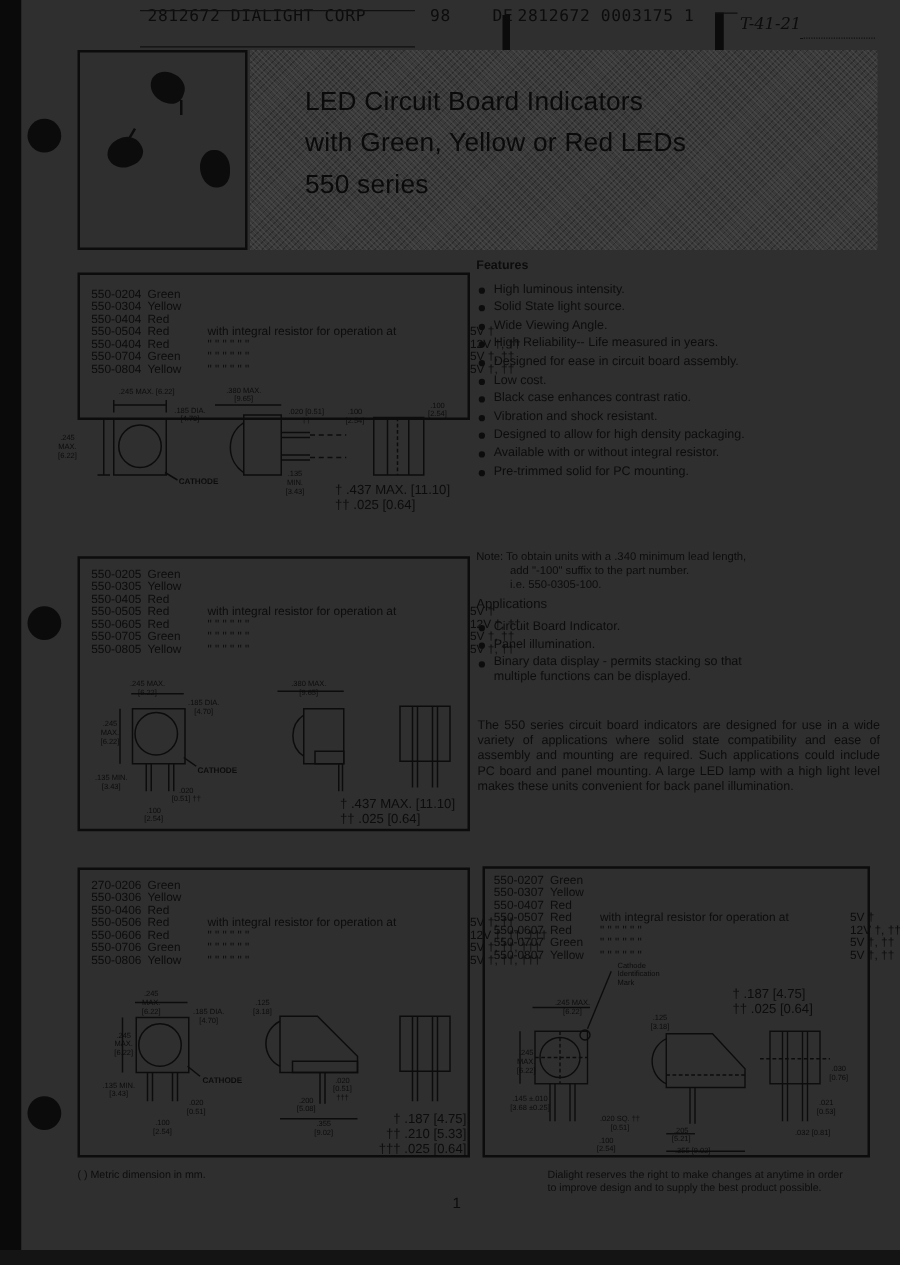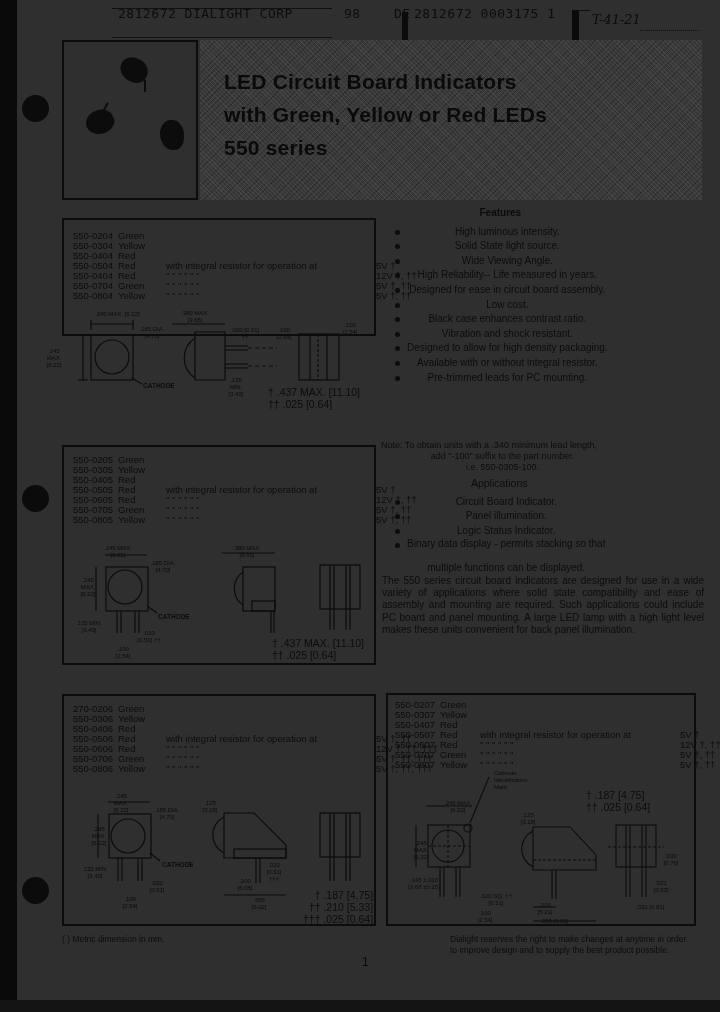--- a/index.html
+++ b/index.html
@@ -22,47 +22,47 @@
 
   
   .photo-box { left:62px; top:40px; width:136px; height:160px; border:2px solid #0c0c0c; box-sizing:border-box; }
   .title-panel {
     left:200px; top:40px; width:502px; height:160px;
     background:
       repeating-linear-gradient(45deg, rgba(90,90,90,.35) 0 1px, transparent 1px 3px),
       repeating-linear-gradient(-45deg, rgba(20,20,20,.35) 0 1px, transparent 1px 4px),
       #3a3a3a;
   }
-  .title-line { position:absolute; left:24px; font-weight:bold; font-size:21px; color:#0a0a0a; letter-spacing:0.2px; }
+  .title-line { position:absolute; left:44px; font-weight:normal; font-size:21px; color:#0a0a0a; letter-spacing:0.2px; }
   .led-blob { position:absolute; width:28px; height:24px; border-radius:45% 50% 40% 55%; background:#0c0c0c; }
   .led-pin { position:absolute; width:2px; height:12px; background:#0c0c0c; }
 
   
   .spec-box { position:absolute; border:2px solid #0c0c0c; box-sizing:border-box; }
   .spec-table { position:absolute; font-size:9.5px; line-height:10px; }
   .spec-row { display:flex; white-space:nowrap; height:10px; }
   .c-pn { width:45px; }
   .c-col { width:48px; }
   .c-desc { width:210px; }
   .c-v { }
   .note-lines { position:absolute; font-size:10.5px; line-height:12px; white-space:nowrap; }
   .dim { position:absolute; font-size:6px; line-height:7px; text-align:center; white-space:nowrap; }
   .cathode-lbl { position:absolute; font-size:6.5px; font-weight:bold; }
   .svg-abs { position:absolute; overflow:visible; }
 
   
-  .rc { position:absolute; left:381px; font-size:10px; line-height:14.6px;text-align:center; }
+  .rc { position:absolute; left:381px; font-size:10px; line-height:14.6px; }
   .section-h { font-weight:bold; font-size:10px; }
-  .bullets { list-style:none; margin:12px; padding:0; }
+  .bullets { list-style:none; margin:0; padding:0; }
   .bullets li { position:relative; padding-left:14px; white-space:nowrap; }
   .bullets li::before { content:""; position:absolute; left:2px; top:5px; width:5px; height:5px; border-radius:50%; background:#0c0c0c; }
   .para { position:absolute; left:382px; top:575px; width:322px; font-size:10px; line-height:12.2px; text-align:justify; }
 
   .footer-l { left:62px; top:934px; font-size:8.5px; }
-  .footer-r { left:438px; top:934px; font-size:8.5px; line-height:11px; width:258px;margin-left:12px; }
+  .footer-r { left:438px; top:934px; font-size:8.5px; line-height:11px; width:258px; }
   .page-num { left:362px; top:955px; font-size:12px; }
 </style>
 </head>
 <body>
 
 <div class="edge-left"></div>
 <div class="edge-bottom"></div>
 <div class="hole" style="top:95px"></div>
 <div class="hole" style="top:485px"></div>
 <div class="hole" style="top:877px"></div>
@@ -420,34 +420,33 @@
     <li>High luminous intensity.</li>
     <li>Solid State light source.</li>
     <li>Wide Viewing Angle.</li>
     <li>High Reliability-- Life measured in years.</li>
     <li>Designed for ease in circuit board assembly.</li>
     <li>Low cost.</li>
     <li>Black case enhances contrast ratio.</li>
     <li>Vibration and shock resistant.</li>
     <li>Designed to allow for high density packaging.</li>
     <li>Available with or without integral resistor.</li>
-    <li>Pre-trimmed leads for PC mounting.</li>
+    <li>Pre-trimmed solid for PC mounting.</li>
   </ul>
 </div>
 <div class="rc" style="top:440px;font-size:9px;line-height:11px">
   <div>Note: To obtain units with a .340 minimum lead length,</div>
   <div style="padding-left:27px">add "-100" suffix to the part number.</div>
   <div style="padding-left:27px">i.e. 550-0305-100.</div>
 </div>
 <div class="rc" style="top:476px">
   <div class="section-h" style="font-weight:normal;font-size:10.5px">Applications</div>
   <ul class="bullets" style="margin-top:4px">
     <li>Circuit Board Indicator.</li>
     <li>Panel illumination.</li>
-    <li>Logic Status Indicator.</li>
     <li style="line-height:12px">Binary data display - permits stacking so that</li>
   </ul>
   <div style="padding-left:14px;line-height:12px">multiple functions can be displayed.</div>
 </div>
 <div class="para">The 550 series circuit board indicators are designed for use in a wide variety of applications where solid state compatibility and ease of assembly and mounting are required. Such applications could include PC board and panel mounting. A large LED lamp with a high light level makes these units convenient for back panel illumination.</div>
 
 <div class="abs footer-l">( ) Metric dimension in mm.</div>
 <div class="abs footer-r">
   <div>Dialight reserves the right to make changes at anytime in order</div>
   <div>to improve design and to supply the best product possible.</div>

